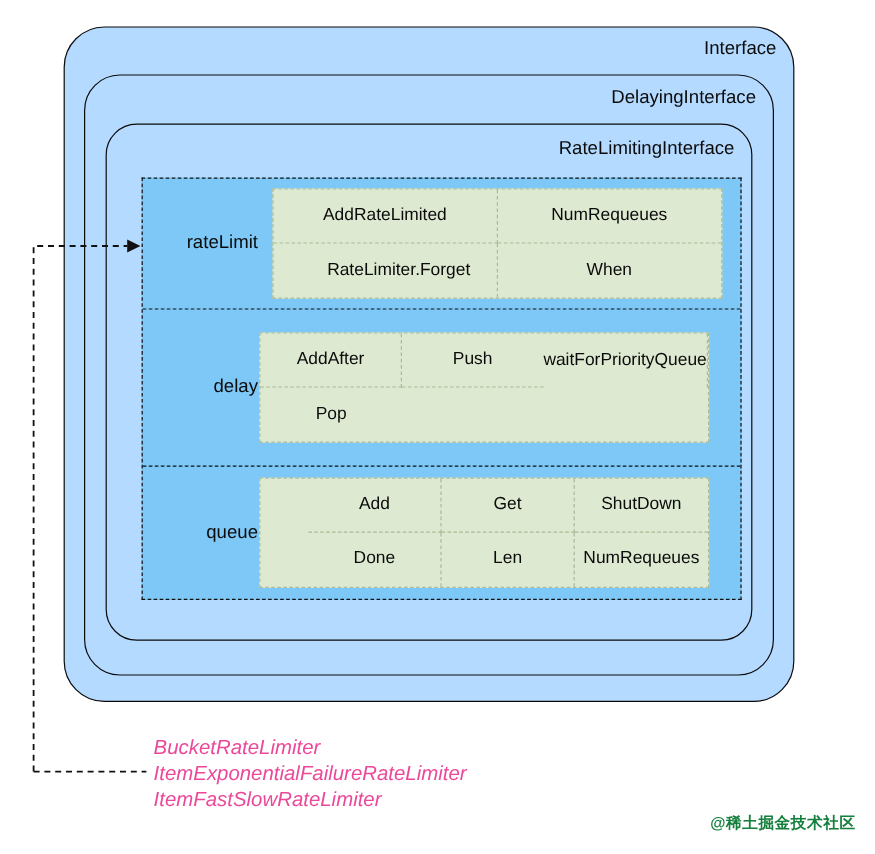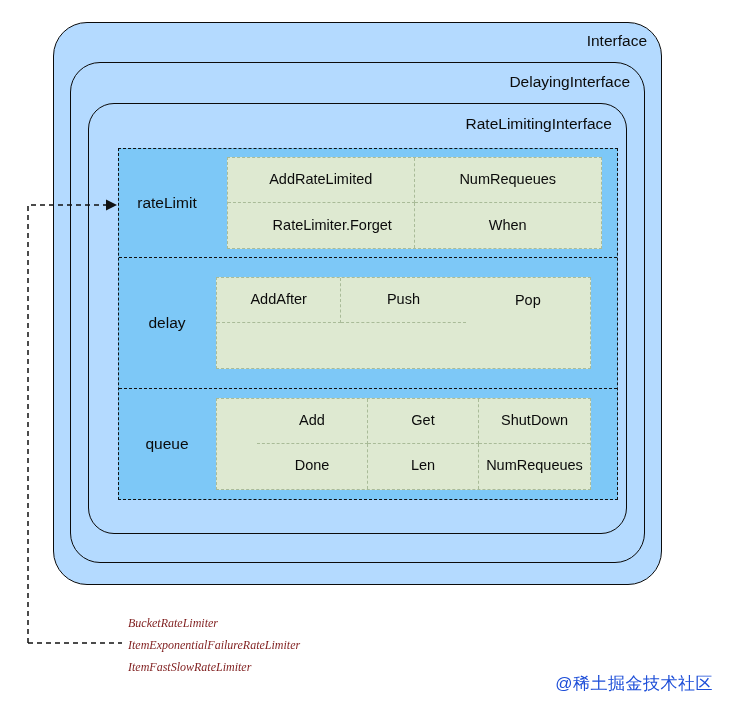--- a/index.html
+++ b/index.html
@@ -74,21 +74,21 @@
     align-items: center;
     box-sizing: border-box;
   }
   #row-ratelimit { height: 109px; border-bottom: 1.7px dashed #111111; }
   #row-delay     { height: 131px; border-bottom: 1.7px dashed #111111; }
   #row-queue     { height: 109px; }
 
   .row-label {
     width: 96px;
     flex: 0 0 96px;
-    text-align: center;
+    text-align: right;
     font-size: 15.5px;
     color: #0b0b0b;
     line-height: 1;
   }
 
   
   .method-grid {
     background: #dee9d1;
     border: 1.4px dashed #a9bb98;
     box-sizing: border-box;
@@ -132,37 +132,38 @@
     position: absolute;
     left: 0; top: 0;
     width: 729px; height: 712px;
     pointer-events: none;
   }
 
   #limiter-notes {
     position: absolute;
     left: 128px;
     top: 612px;
-    font-family: Liberation Serif, serif;
+    font-family: Liberation Sans, sans-serif;
     font-style: italic;
-    font-size: 12px;
-    color: #7f1d1d;
+    font-size: 17px;
+    color: #ec4899;
     line-height: 22px;
     white-space: nowrap;
   }
   #limiter-notes div { line-height: 22px; }
 
   #watermark {
     position: absolute;
     right: 16px;
     bottom: 17px;
-    font-size: 17px;
-    color: #1d4ed8;
+    font-size: 13px;
+    color: #15803d;
     letter-spacing: 0.5px;
     white-space: nowrap;
+    font-weight: bold;
   }
 </style>
 </head>
 <body>
 
 <div id="diagram-root">
 
   <div class="iface-box" id="box-interface">
     <span class="iface-label" id="label-interface">Interface</span>
   </div>
@@ -185,20 +186,21 @@
         <div class="method-cell" style="border-bottom: none; padding-left: 23px;">RateLimiter.Forget</div>
         <div class="method-cell" style="border-right: none; border-bottom: none;">When</div>
       </div>
     </div>
 
     <div class="section-row" id="row-delay">
       <div class="row-label">delay</div>
       <div class="method-grid" id="grid-delay">
         <div class="method-cell">AddAfter</div>
         <div class="method-cell" style="border-right: none;">Push</div>
+        <div class="method-cell" style="border-bottom: none;">waitForPriorityQueue</div>
         <div class="method-cell" style="border-right: none; border-bottom: none;">Pop</div>
       </div>
     </div>
 
     <div class="section-row" id="row-queue">
       <div class="row-label">queue</div>
       <div class="method-grid" id="grid-queue">
         <div class="method-cell">Add</div>
         <div class="method-cell">Get</div>
         <div class="method-cell" style="border-right: none;">ShutDown</div>

